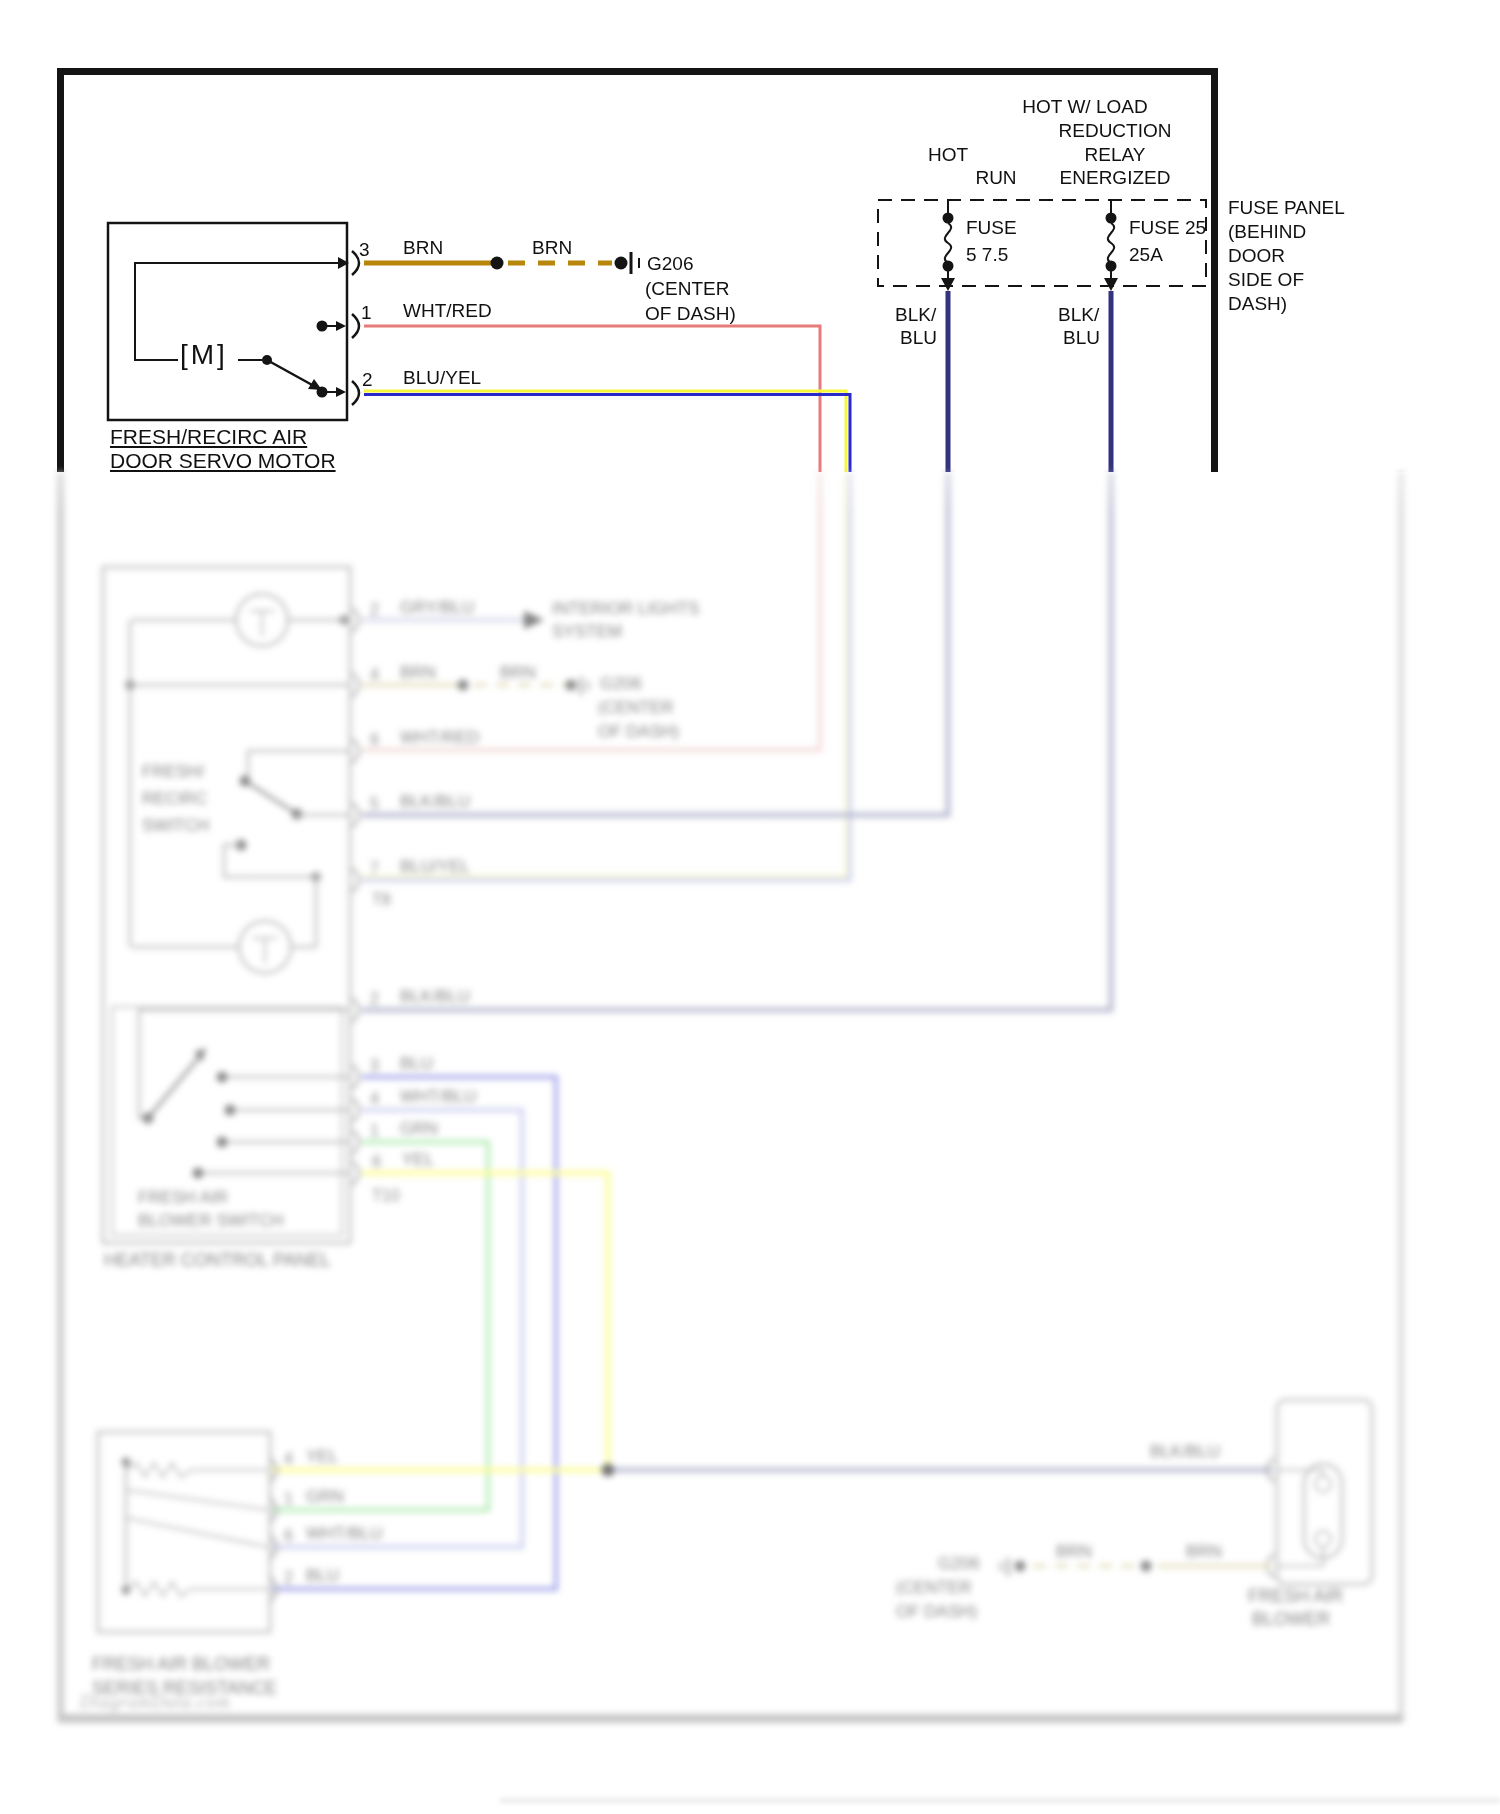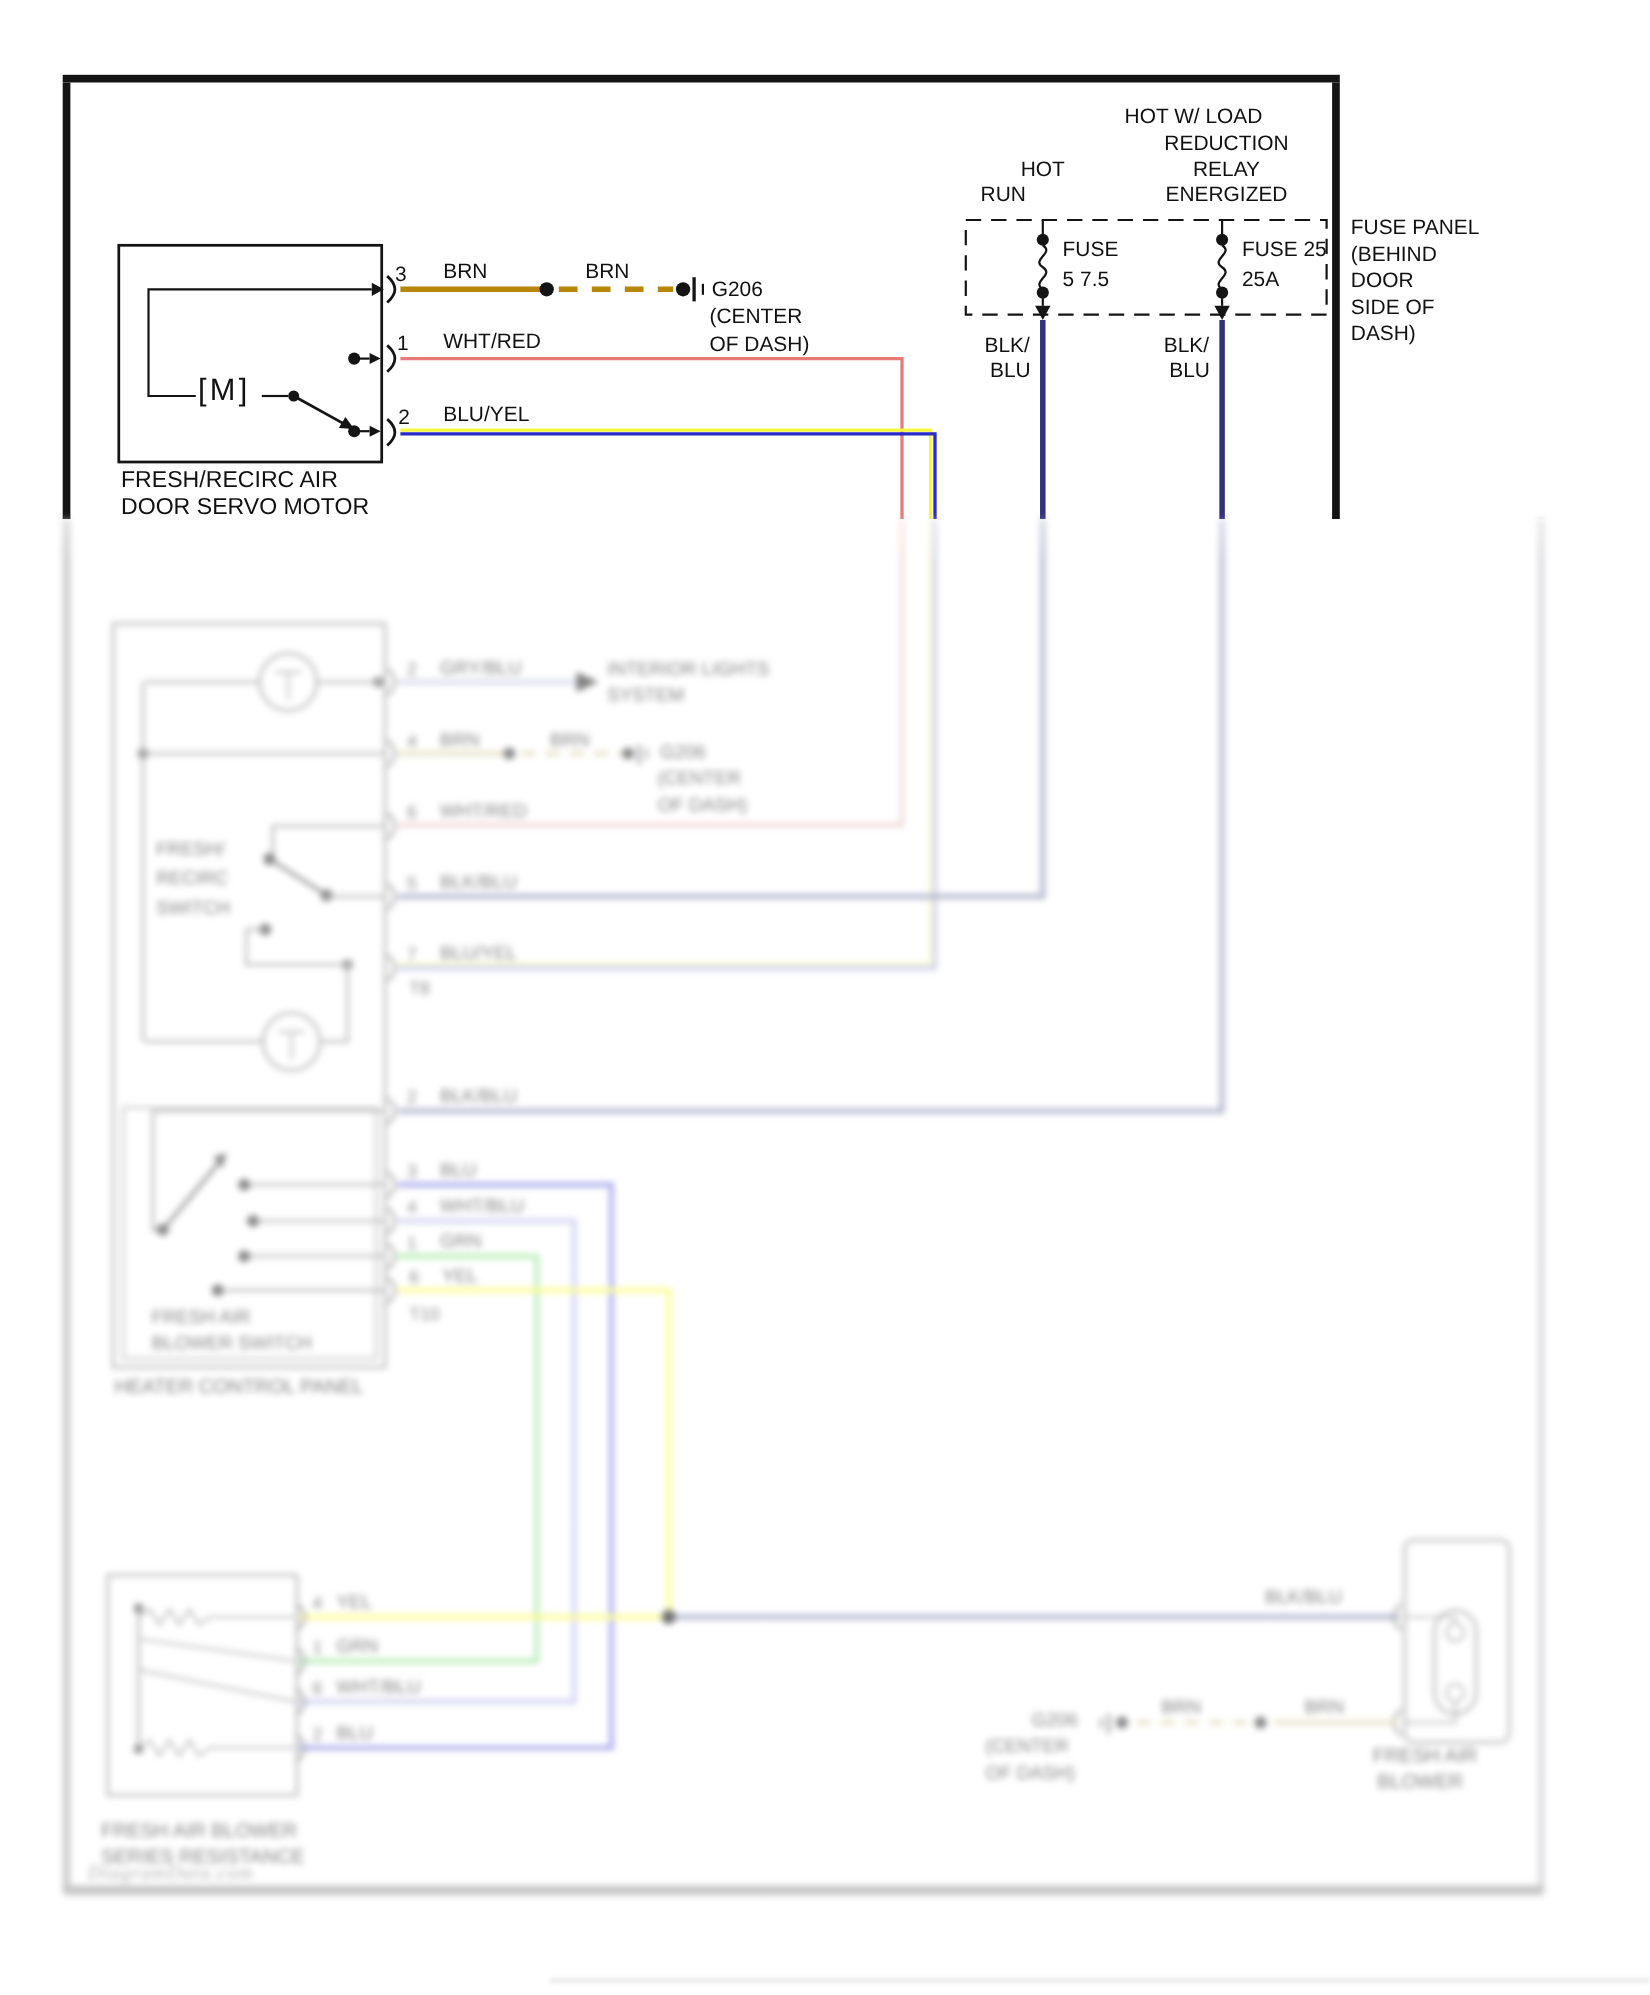--- a/index.html
+++ b/index.html
@@ -1,20 +1,20 @@
 <!DOCTYPE html>
 <html><head>
 <meta charset="utf-8">
 <style>
   html,body{margin:0;padding:0;background:#fff;}
   .stage{position:relative;width:1500px;height:1814px;background:#ffffff;overflow:hidden;
          font-family:"Liberation Sans", sans-serif;}
   .t{position:absolute;font:400 19px/23px "Liberation Sans",sans-serif;color:#111;white-space:nowrap;text-align:center;}
   .tc{text-align:center;width:200px;}
-  .cap{font-size:21px;}
+  .cap{font-size:21px;text-decoration:underline;}
   
   .hazy{position:absolute;left:0;top:472px;width:1500px;height:1342px;overflow:hidden;
         filter:blur(3px) saturate(.82) brightness(1.03);}
   .shift{position:absolute;left:0;top:-472px;width:1500px;height:1814px;}
   .tb{position:absolute;font:400 17px/20px "Liberation Sans",sans-serif;color:#4d4d52;white-space:nowrap;}
   .tbn{position:absolute;font:400 16px/19px "Liberation Sans",sans-serif;color:#55555a;white-space:nowrap;}
   .tbc{font-size:18px;color:#4a4a4f;}
   .wash{position:absolute;left:0;top:472px;width:1500px;height:1342px;pointer-events:none;
         background:linear-gradient(to bottom, rgba(255,255,255,.55) 0px, rgba(255,255,255,.30) 40px, rgba(255,255,255,.30) 100%);}
   .wm{position:absolute;font:italic 400 18px/20px "Liberation Serif",serif;color:#8b8b8b;letter-spacing:1px;}
@@ -90,21 +90,21 @@
     <div class="t" style="left:645px;top:302px">OF DASH)</div>
     <div class="t" style="left:361px;top:301px">1</div>
     <div class="t" style="left:403px;top:299px">WHT/RED</div>
     <div class="t" style="left:362px;top:368px">2</div>
     <div class="t" style="left:403px;top:366px">BLU/YEL</div>
     <div class="t" style="left:180px;top:343px;font-size:28px;letter-spacing:3px">[M]</div>
     <div class="t cap" style="left:110px;top:425px">FRESH/RECIRC AIR</div>
     <div class="t cap" style="left:110px;top:449px">DOOR SERVO MOTOR</div>
 
     <div class="t tc" style="left:848px;top:143px">HOT</div>
-    <div class="t tc" style="left:812px;top:166px">RUN</div>
+    <div class="t tc" style="left:896px;top:166px">RUN</div>
     <div class="t tc" style="left:985px;top:95px">HOT W/ LOAD</div>
     <div class="t tc" style="left:1015px;top:119px">REDUCTION</div>
     <div class="t tc" style="left:1015px;top:143px">RELAY</div>
     <div class="t tc" style="left:1015px;top:166px">ENERGIZED</div>
 
     <div class="t" style="left:966px;top:216px">FUSE</div>
     <div class="t" style="left:966px;top:243px">5 7.5</div>
     <div class="t" style="left:1129px;top:216px">FUSE 25</div>
     <div class="t" style="left:1129px;top:243px">25A</div>
 

